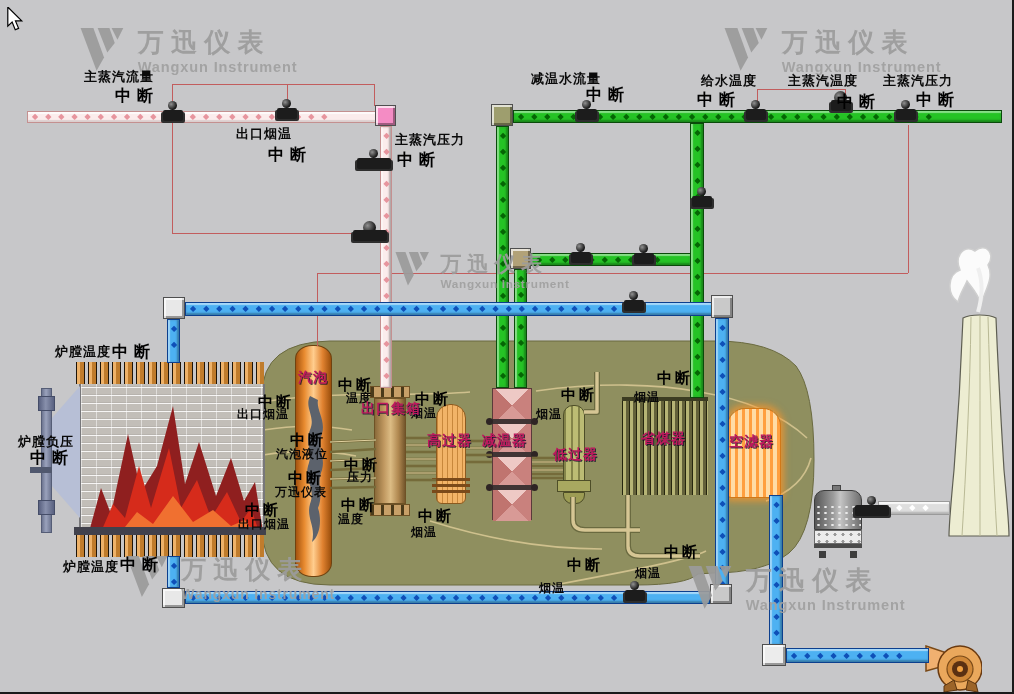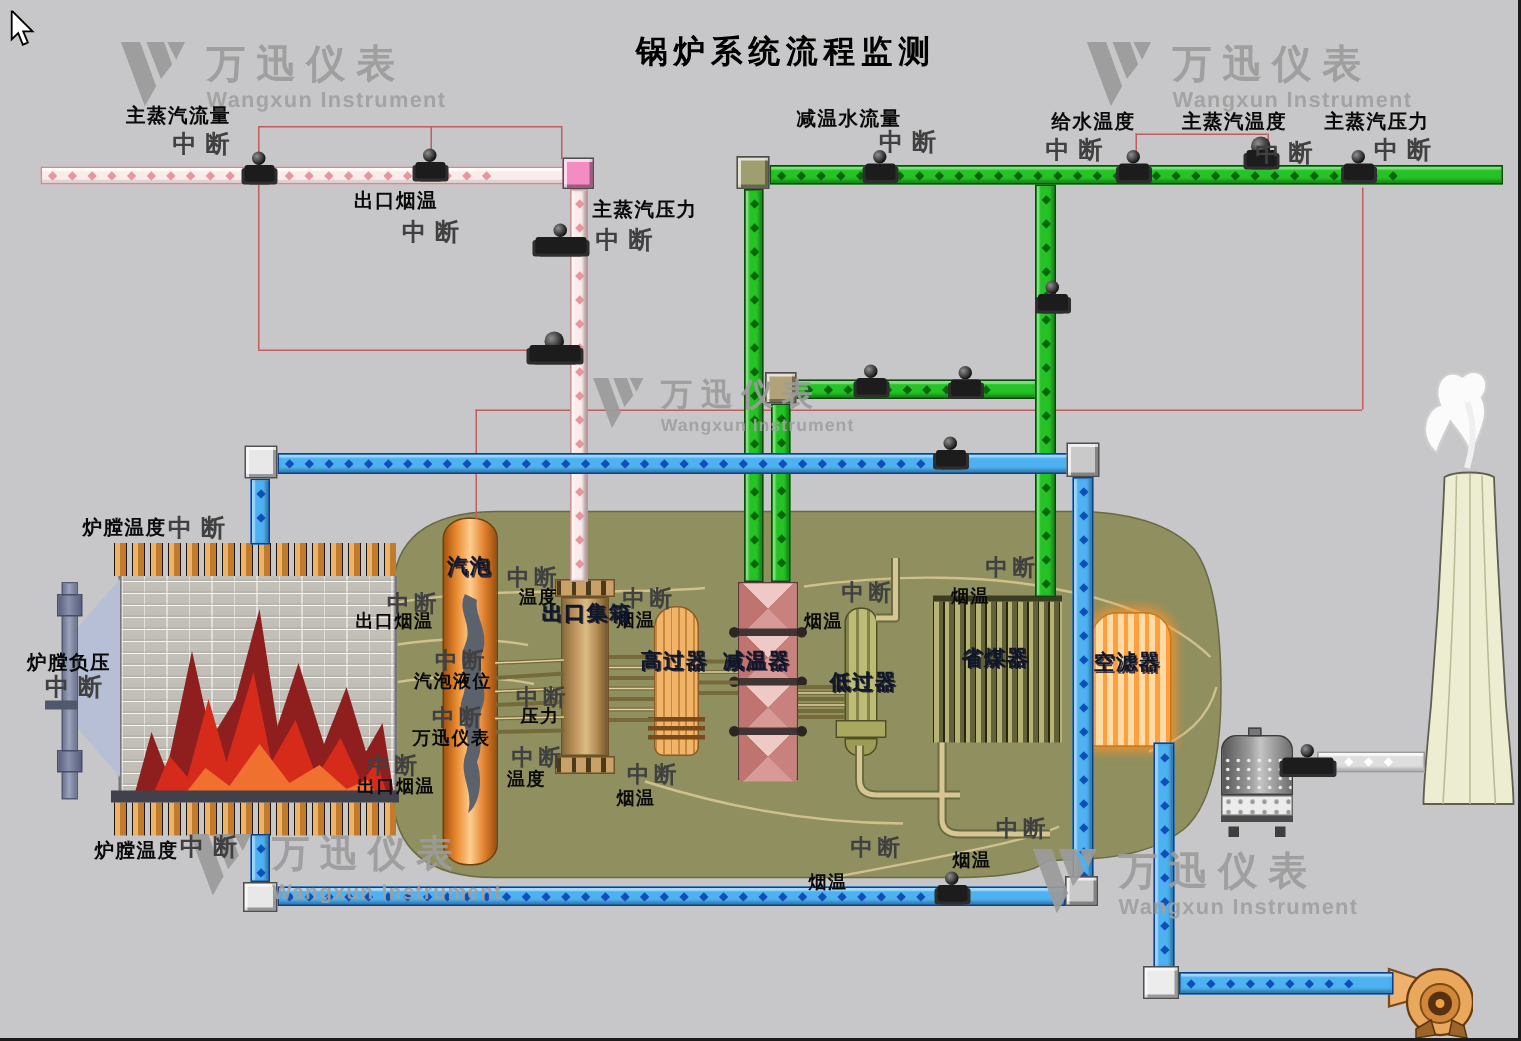--- a/index.html
+++ b/index.html
@@ -5,23 +5,23 @@
   html,body{margin:0;padding:0;background:#fff;}
   *{box-sizing:border-box;}
   #screen{position:relative;width:1014px;height:694px;background:#c7c7c9;overflow:hidden;
     font-family:"Liberation Sans","DejaVu Sans",sans-serif;
     border-right:2px solid #1b1b1b;border-bottom:2px solid #1b1b1b;}
 
   
   .title{position:absolute;left:424px;top:20px;font-weight:bold;font-size:21px;letter-spacing:4px;color:#000;z-index:30;white-space:nowrap;}
   .lb{position:absolute;font-weight:bold;font-size:13px;letter-spacing:1px;color:#0a0a0a;white-space:nowrap;z-index:30;}
   .lb.sm{font-size:12px;margin-top:30px;}
-  .st{position:absolute;font-weight:bold;font-size:16px;letter-spacing:6px;color:#404040;white-space:nowrap;z-index:30;}
+  .st{position:absolute;font-weight:bold;font-size:16px;letter-spacing:6px;color:#000000;white-space:nowrap;z-index:30;}
   .st.sm{font-size:15px;letter-spacing:3px;}
-  .eq{position:absolute;font-weight:bold;font-size:14px;letter-spacing:1px;color:#0f172a;text-shadow:1px 1px 0 rgba(10,10,40,.75);white-space:nowrap;z-index:30;}
+  .eq{position:absolute;font-weight:bold;font-size:14px;letter-spacing:1px;color:#be185d;text-shadow:1px 1px 0 rgba(10,10,40,.75);white-space:nowrap;z-index:30;}
 
   
   .wm{position:absolute;display:flex;align-items:flex-start;gap:.45em;color:#9c9c9c;z-index:8;opacity:.92;}
   .wm .cn{font-weight:bold;font-size:1em;letter-spacing:.28em;line-height:1.1;}
   .wm .en{font-weight:bold;font-size:.56em;letter-spacing:.06em;margin-top:.15em;color:#a0a0a0;}
   .wm svg{display:block;}
 
   
   .pipe{position:absolute;display:flex;overflow:hidden;z-index:6;}
   .pipe span{font-family:"DejaVu Sans",sans-serif;font-size:8px;line-height:1;}
@@ -397,21 +397,20 @@
         <polygon points="0,0 24,0 44,55 30,80" fill="#9b9b9b"></polygon>
         <polygon points="32,0 54,0 64,28 50,46" fill="#9b9b9b"></polygon>
         <polygon points="58,0 80,0 69,22" fill="#9b9b9b"></polygon>
       </svg>
     <div>
         <div class="cn">万迅仪表</div>
          <div class="en">Wangxun Instrument</div>
       </div>
   </div>
 
-  <div class="title">锅炉系统流程监测</div>
 
   <div class="lb" style="left:84px;top:68px">主蒸汽流量</div>
   <div class="st" style="left:115px;top:86px">中断</div>
   <div class="lb" style="left:236px;top:125px">出口烟温</div>
   <div class="st" style="left:268px;top:145px">中断</div>
   <div class="lb" style="left:395px;top:131px">主蒸汽压力</div>
   <div class="st" style="left:397px;top:150px">中断</div>
   <div class="lb" style="left:531px;top:70px">减温水流量</div>
   <div class="st" style="left:586px;top:85px">中断</div>
   <div class="lb" style="left:701px;top:72px">给水温度</div>

